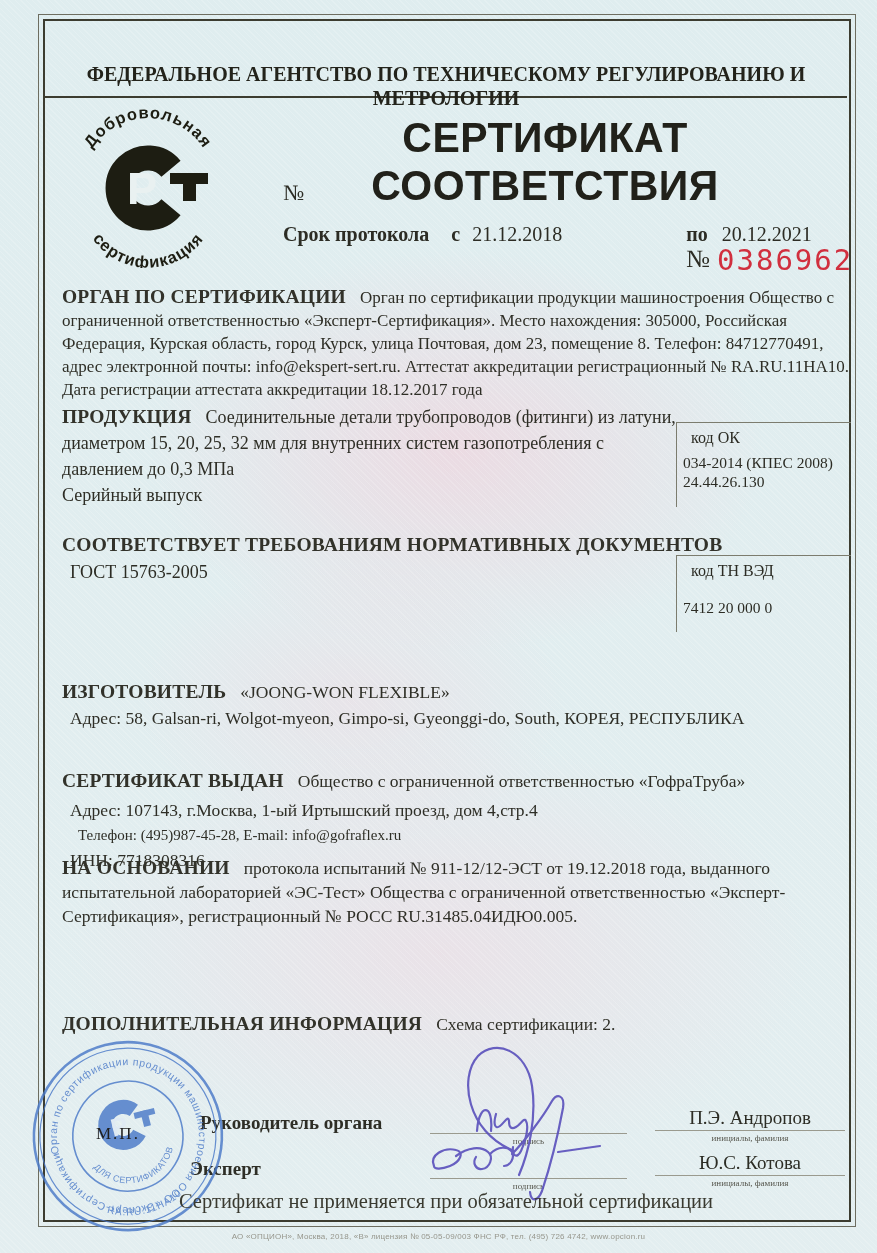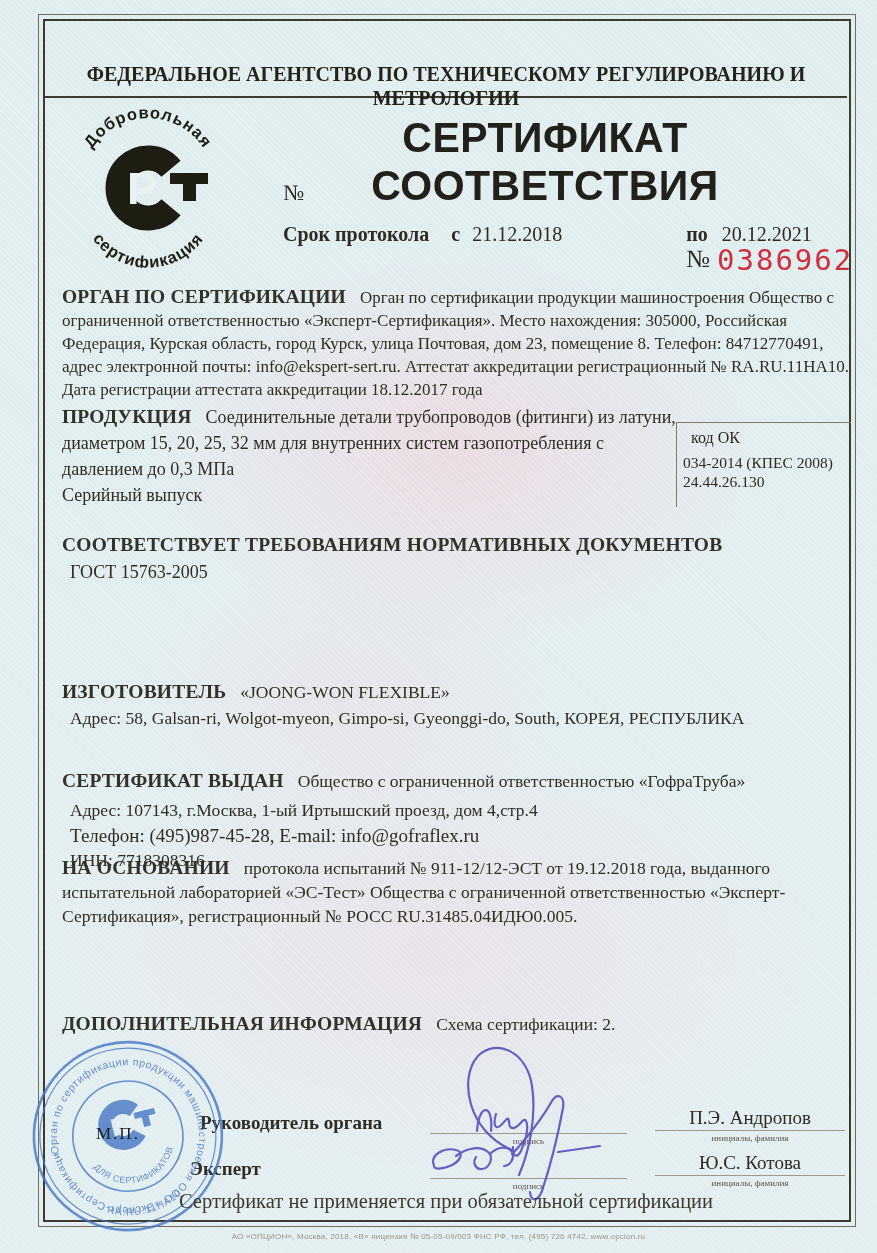--- a/index.html
+++ b/index.html
@@ -100,30 +100,34 @@
     <div class="code-label">код ОК</div>
     <div class="code-val">
       <div>034-2014 (КПЕС 2008)</div>
       <div>24.44.26.130</div>
     </div>
   </div>
 
   <div class="abs sec-h" style="left:62px;top:534px;">СООТВЕТСТВУЕТ ТРЕБОВАНИЯМ НОРМАТИВНЫХ ДОКУМЕНТОВ</div>
   <div class="abs" style="left:70px;top:562px;font-size:18px;font-family:Liberation Serif, serif;">ГОСТ 15763-2005</div>
 
+  <div class="abs code-box" style="left:676px;top:555px;width:174px;height:76px;">
+    <div class="code-label">код ТН ВЭД</div>
+    <div class="code-val" style="padding-top:18px;">7412 20 000 0</div>
+  </div>
 
   <div class="abs sec" style="left:62px;top:680px;width:790px;">
     <span class="sec-h">ИЗГОТОВИТЕЛЬ</span><span style="font-size:17.5px;">«JOONG-WON FLEXIBLE»</span>
     <div style="font-size:17.5px;padding-left:8px;margin-top:3px;">Адрес: 58, Galsan-ri, Wolgot-myeon, Gimpo-si, Gyeonggi-do, South, КОРЕЯ, РЕСПУБЛИКА</div>
   </div>
 
   <div class="abs sec" style="left:62px;top:768px;width:790px;line-height:25px;">
     <span class="sec-h">СЕРТИФИКАТ ВЫДАН</span><span style="font-size:17.5px;">Общество с ограниченной ответственностью  «ГофраТруба»</span>
     <div style="font-size:17.5px;padding-left:8px;margin-top:4px;">Адрес: 107143, г.Москва, 1-ый Иртышский проезд, дом 4,стр.4</div>
-    <div style="font-size:19px;padding-left:8px;">Телефон: (495)987-45-28, E-mail: info@gofraflex.ru</div>
+    <div style="font-size:15px;padding-left:8px;margin-left:8px;">Телефон: (495)987-45-28, E-mail: info@gofraflex.ru</div>
     <div style="font-size:17.5px;padding-left:8px;">ИНН: 7718308316</div>
   </div>
 
   <div class="abs sec" style="left:62px;top:856px;width:784px;line-height:24px;font-size:17.5px;">
     <span class="sec-h">НА ОСНОВАНИИ</span><span>протокола испытаний № 911-12/12-ЭСТ от 19.12.2018 года, выданного испытательной лабораторией «ЭС-Тест» Общества с ограниченной ответственностью «Эксперт-Сертификация», регистрационный № РОСС RU.31485.04ИДЮ0.005.</span>
   </div>
 
   <div class="abs sec" style="left:62px;top:1012px;width:784px;">
     <span class="sec-h">ДОПОЛНИТЕЛЬНАЯ ИНФОРМАЦИЯ</span><span style="font-size:17.5px;">Схема сертификации: 2.</span>
   </div>

